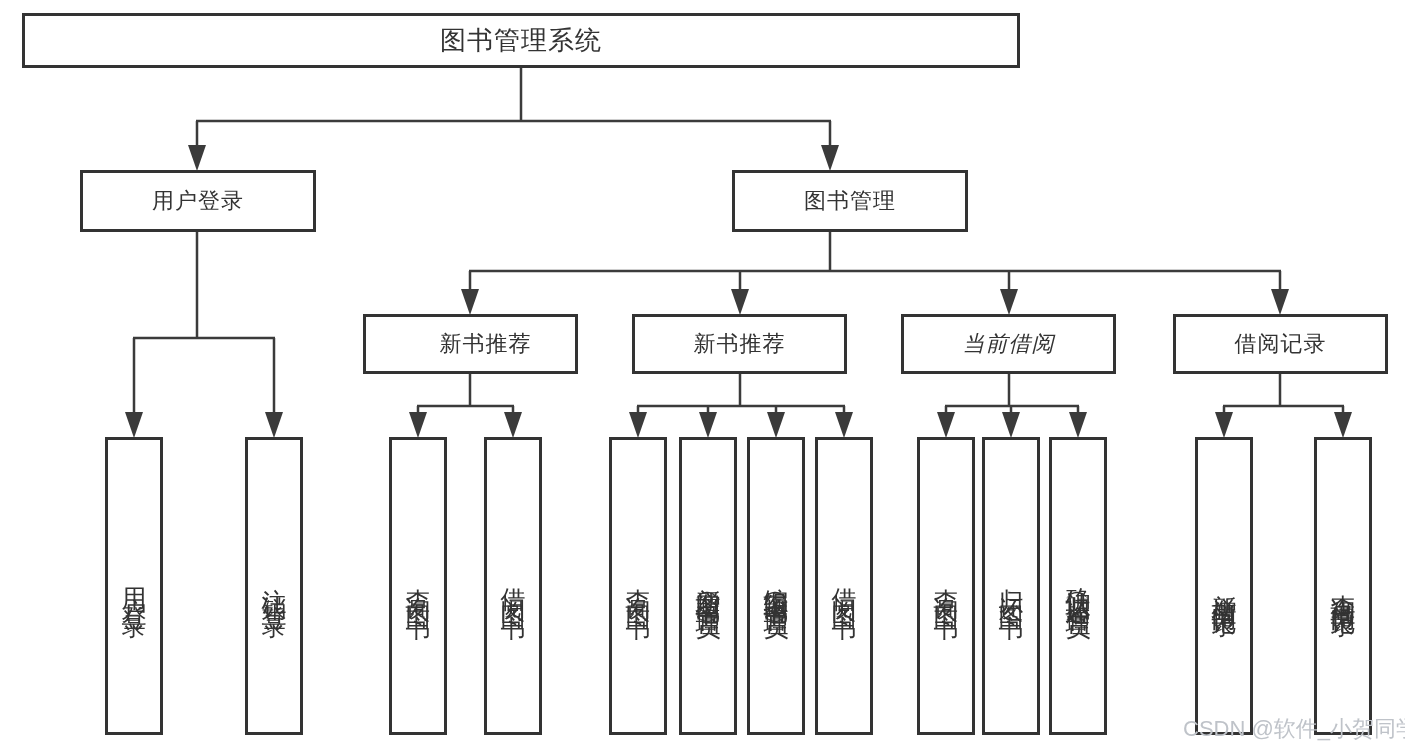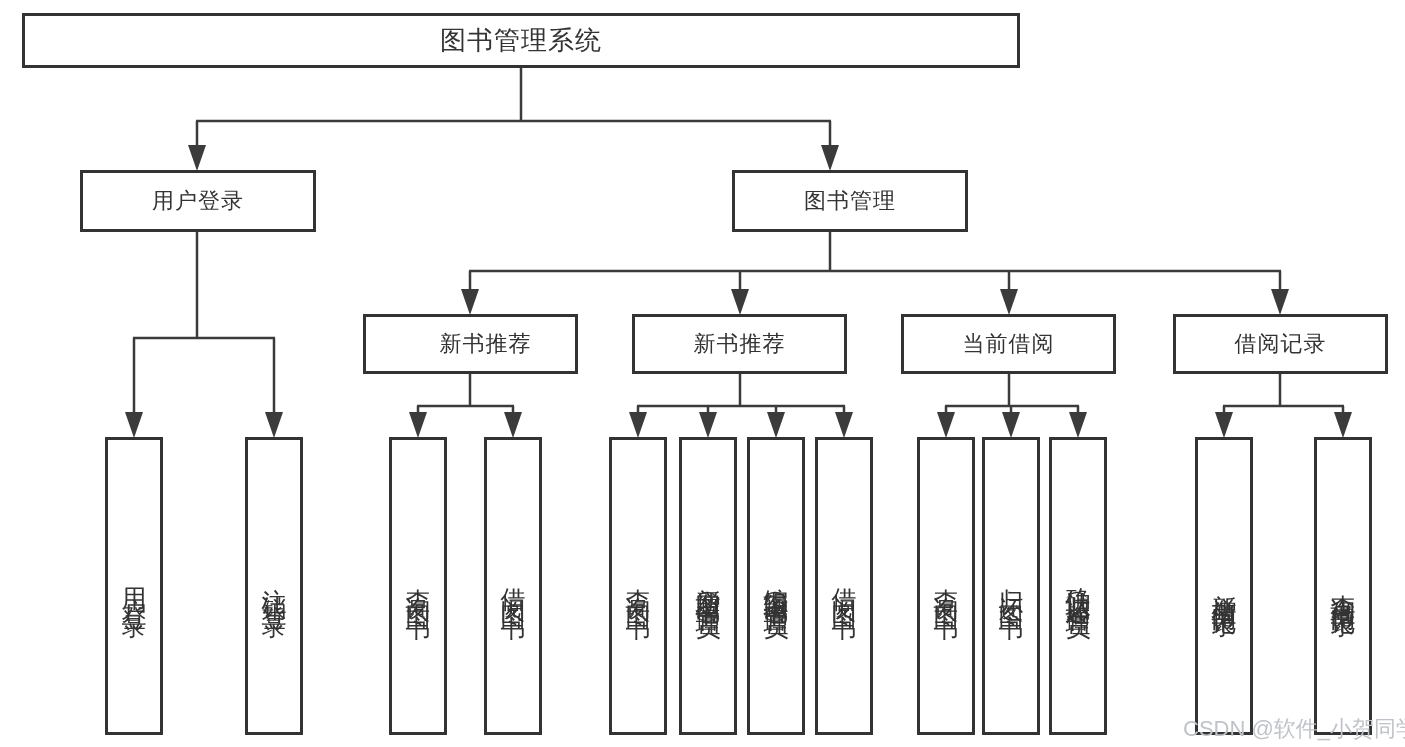--- a/index.html
+++ b/index.html
@@ -30,21 +30,21 @@
     letter-spacing: 1px;
     z-index: 2;
   }
   .root { left: 22px; top: 13px; width: 998px; height: 55px; font-size: 26px; }
   .lvl2 { height: 62px; width: 236px; top: 170px; }
   .lvl3 { height: 60px; width: 215px; top: 314px; }
   #n-user-login { left: 80px; }
   #n-book-mgmt { left: 732px; }
   #g-new-book  { left: 363px; padding-left: 30px; }
   #g-borrow    { left: 632px; }
-  #g-current   { left: 901px; }
+  #g-current   { left: 901px; font-style: italic; }
   #g-records   { left: 1173px; text-align: center; }
   .leaf {
     top: 437px; height: 298px; width: 58px;
     writing-mode: vertical-rl;
     text-orientation: mixed;
     font-size: 25px;
     line-height: 1;
   }
   .leaf-s { letter-spacing: 9px; }
   .leaf-l { letter-spacing: 4px; }

